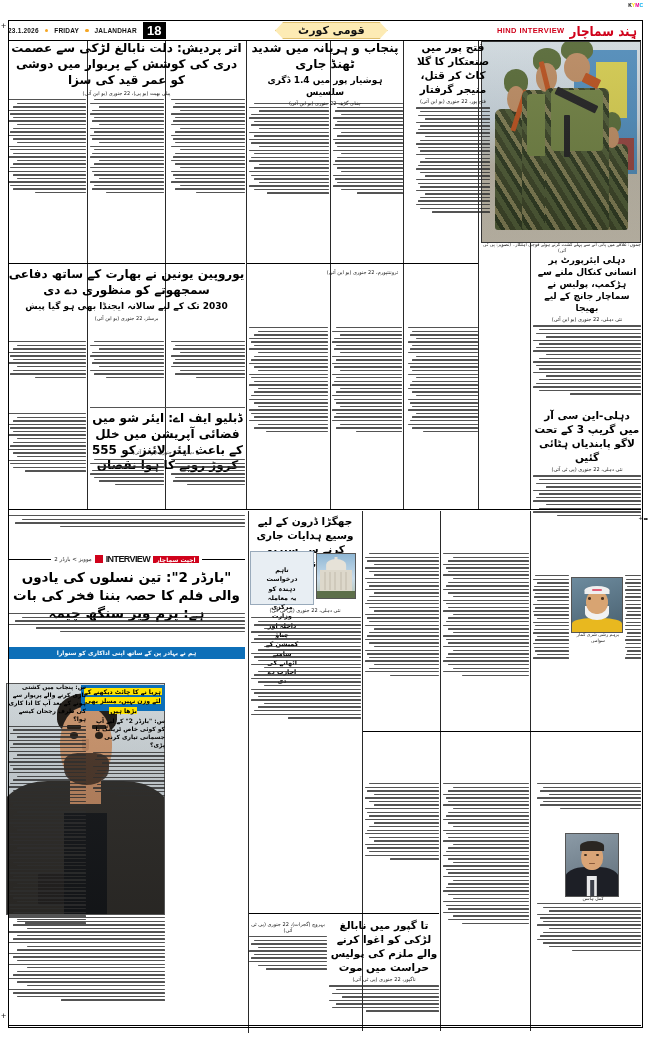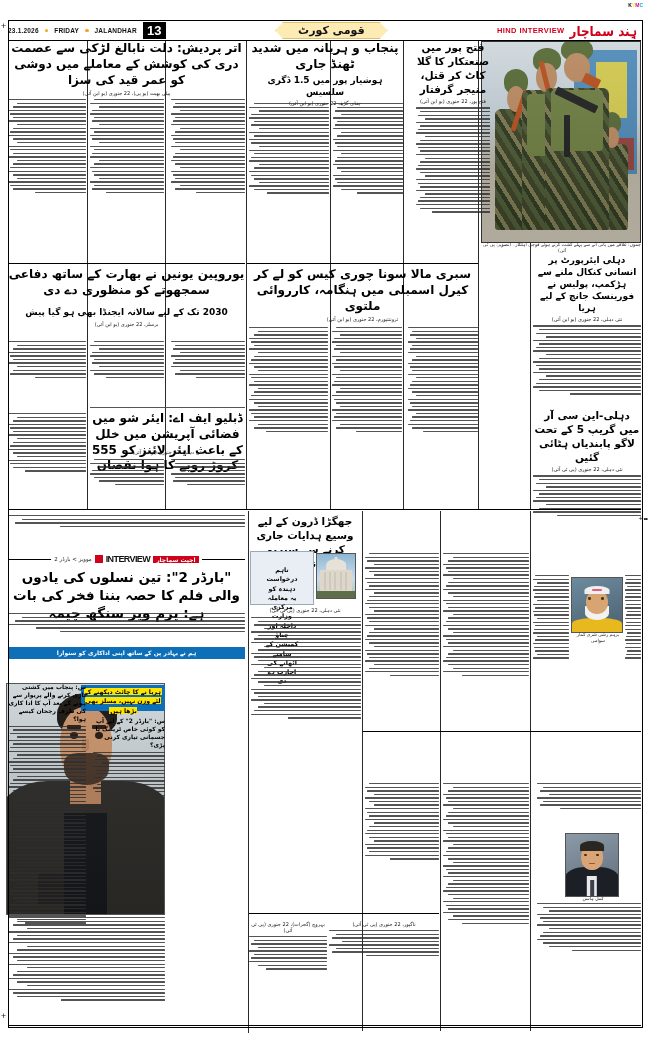--- a/index.html
+++ b/index.html
@@ -145,21 +145,21 @@
     </div>
     <div class="mh-center">
       <div class="mh-banner">قومی کورٹ</div>
     </div>
     <div class="mh-right">
       <span class="mh-date">23.1.2026</span>
       <span class="mh-dot"></span>
       <span class="mh-day">FRIDAY</span>
       <span class="mh-dot"></span>
       <span class="mh-city">JALANDHAR</span>
-      <span class="mh-pageno">13</span>
+      <span class="mh-pageno">18</span>
     </div>
   </div>
 
   <div class="body-area">
 
     <div class="colrule" style="right:162px;top:0;height:468px"></div>
     <div class="colrule" style="right:237px;top:0;height:468px"></div>
     <div class="colrule" style="right:310px;top:0;height:468px"></div>
     <div class="colrule" style="right:394px;top:0;height:468px"></div>
     <div class="colrule" style="right:475px;top:0;height:468px"></div>
@@ -246,21 +246,21 @@
           <div class="ln s2"></div>
           <div class="ln s4"></div>
           <div class="ln s1"></div>
         <div class="ln s2"></div>
           <div class="ln s5"></div>
       </div>
     </div>
 
     <div class="blk" style="right:238px;top:0px;width:156px;">
       <div class="hl h2">پنجاب و ہریانہ میں شدید ٹھنڈ جاری</div>
-      <div class="hl h4" style="margin-top:2px">ہوشیار پور میں 1.5 ڈگری سلسیس</div>
+      <div class="hl h4" style="margin-top:2px">ہوشیار پور میں 1.4 ڈگری سلسیس</div>
       <div class="byline" style="margin-top:2px">چنڈی گڑھ، 22 جنوری (یو این آئی)</div>
     </div>
     <div class="txt dense" style="position:absolute;right:238px;top:62px;width:70px;height:155px">
       <div class="ln s1"></div>
         <div class="ln s2"></div>
         <div class="ln s4"></div>
         <div class="ln s3"></div>
       <div class="ln s1"></div>
         <div class="ln s2"></div>
         <div class="ln s4"></div>
@@ -307,21 +307,21 @@
         <div class="ln s1"></div>
       <div class="ln s4"></div>
         <div class="ln s2"></div>
         <div class="ln s3"></div>
         <div class="ln s1"></div>
       <div class="ln s2"></div>
         <div class="ln s5"></div>
     </div>
 
     <div class="blk" style="right:396px;top:0px;width:237px;">
-      <div class="hl h2">اتر پردیش: دلت نابالغ لڑکی سے عصمت دری کی کوشش کے معاملے میں دوشی کو عمر قید کی سزا</div>
+      <div class="hl h2">اتر پردیش: دلت نابالغ لڑکی سے عصمت دری کی کوشش کے پریوار میں دوشی کو عمر قید کی سزا</div>
       <div class="byline" style="margin-top:2px">پیلی بھیت (یو پی)، 22 جنوری (یو این آئی)</div>
     </div>
     <div class="txt dense" style="position:absolute;right:396px;top:58px;width:74px;height:160px">
       <div class="ln s1"></div>
         <div class="ln s2"></div>
         <div class="ln s4"></div>
         <div class="ln s3"></div>
       <div class="ln s1"></div>
         <div class="ln s2"></div>
         <div class="ln s4"></div>
@@ -402,21 +402,20 @@
         <div class="ln s1"></div>
       <div class="ln s4"></div>
         <div class="ln s2"></div>
         <div class="ln s6"></div>
     </div>
 
     <div class="rule" style="position:absolute;right:163px;top:222px;width:231px;"></div>
     <div class="rule" style="position:absolute;right:396px;top:222px;width:237px;"></div>
 
     <div class="blk" style="right:163px;top:226px;width:231px;">
-      <div class="hl h2">سبری مالا سونا چوری کیس کو لے کر کیرل اسمبلی میں ہنگامہ، کارروائی ملتوی</div>
       <div class="byline" style="margin-top:2px">تروننتپورم، 22 جنوری (یو این آئی)</div>
     </div>
     <div class="txt dense" style="position:absolute;right:163px;top:286px;width:70px;height:176px">
       <div class="ln s1"></div>
         <div class="ln s2"></div>
         <div class="ln s4"></div>
         <div class="ln s3"></div>
       <div class="ln s1"></div>
         <div class="ln s2"></div>
         <div class="ln s4"></div>
@@ -504,21 +503,21 @@
       <div class="ln s4"></div>
         <div class="ln s2"></div>
         <div class="ln s1"></div>
         <div class="ln s3"></div>
       <div class="ln s2"></div>
         <div class="ln s5"></div>
     </div>
 
     <div class="blk" style="right:396px;top:226px;width:237px;">
       <div class="hl h2">یوروپین یونین نے بھارت کے ساتھ دفاعی سمجھوتے کو منظوری دے دی</div>
-      <div class="hl h4" style="margin-top:8px">2030 تک کے لیے سالانہ ایجنڈا بھی ہو گیا پیش</div>
+      <div class="hl h4" style="margin-top:2px">2030 تک کے لیے سالانہ ایجنڈا بھی ہو گیا پیش</div>
       <div class="byline" style="margin-top:2px">برسلز، 22 جنوری (یو این آئی)</div>
     </div>
     <div class="txt dense" style="position:absolute;right:396px;top:300px;width:74px;height:60px">
       <div class="ln s1"></div>
         <div class="ln s2"></div>
         <div class="ln s4"></div>
         <div class="ln s3"></div>
       <div class="ln s1"></div>
         <div class="ln s2"></div>
         <div class="ln s4"></div>
@@ -594,21 +593,21 @@
         <div class="ln s1"></div>
         <div class="ln s2"></div>
       <div class="ln s3"></div>
         <div class="ln s1"></div>
         <div class="ln s4"></div>
         <div class="ln s2"></div>
       <div class="ln s5"></div>
     </div>
 
     <div class="blk" style="right:0px;top:214px;width:108px;">
-      <div class="hl h4">دہلی ایئرپورٹ پر انسانی کنکال ملنے سے ہڑکمپ، پولیس نے فورینسک جانچ کے لیے ہریا</div>
+      <div class="hl h4">دہلی ایئرپورٹ پر انسانی کنکال ملنے سے ہڑکمپ، پولیس نے سماچار جانچ کے لیے بھیجا</div>
       <div class="byline" style="margin-top:2px">نئی دہلی، 22 جنوری (یو این آئی)</div>
       <div class="txt dense" style="margin-top:3px;height:118px">
         <div class="ln s1"></div>
           <div class="ln s2"></div>
           <div class="ln s4"></div>
           <div class="ln s3"></div>
         <div class="ln s1"></div>
           <div class="ln s2"></div>
           <div class="ln s4"></div>
           <div class="ln s1"></div>
@@ -621,21 +620,21 @@
           <div class="ln s3"></div>
           <div class="ln s2"></div>
         <div class="ln s4"></div>
           <div class="ln s1"></div>
           <div class="ln s2"></div>
           <div class="ln s6"></div>
       </div>
     </div>
 
     <div class="blk" style="right:0px;top:368px;width:108px;">
-      <div class="hl h3">دہلی-این سی آر میں گریپ 5 کے تحت لاگو پابندیاں ہٹائی گئیں</div>
+      <div class="hl h3">دہلی-این سی آر میں گریپ 3 کے تحت لاگو پابندیاں ہٹائی گئیں</div>
       <div class="byline" style="margin-top:2px">نئی دہلی، 22 جنوری (پی ٹی آئی)</div>
       <div class="txt dense" style="margin-top:3px;height:70px">
         <div class="ln s1"></div>
           <div class="ln s2"></div>
           <div class="ln s4"></div>
           <div class="ln s3"></div>
         <div class="ln s1"></div>
           <div class="ln s2"></div>
           <div class="ln s4"></div>
           <div class="ln s1"></div>
@@ -940,20 +939,21 @@
         <div class="ln s1"></div>
         <div class="ln s4"></div>
         <div class="ln s2"></div>
       <div class="ln s1"></div>
         <div class="ln s6"></div>
     </div>
 
     <div class="rule" style="position:absolute;right:202px;top:872px;width:190px;"></div>
 
     <div class="blk" style="right:202px;top:878px;width:110px;">
+      <div class="hl h3">تا گپور میں نابالغ لڑکی کو اغوا کرنے والے ملزم کی پولیس حراست میں موت</div>
       <div class="byline" style="margin-top:2px">ناگپور، 22 جنوری (پی ٹی آئی)</div>
       <div class="txt dense" style="margin-top:3px;height:50px">
         <div class="ln s1"></div>
           <div class="ln s2"></div>
           <div class="ln s4"></div>
           <div class="ln s3"></div>
         <div class="ln s1"></div>
           <div class="ln s2"></div>
           <div class="ln s4"></div>
           <div class="ln s6"></div>

